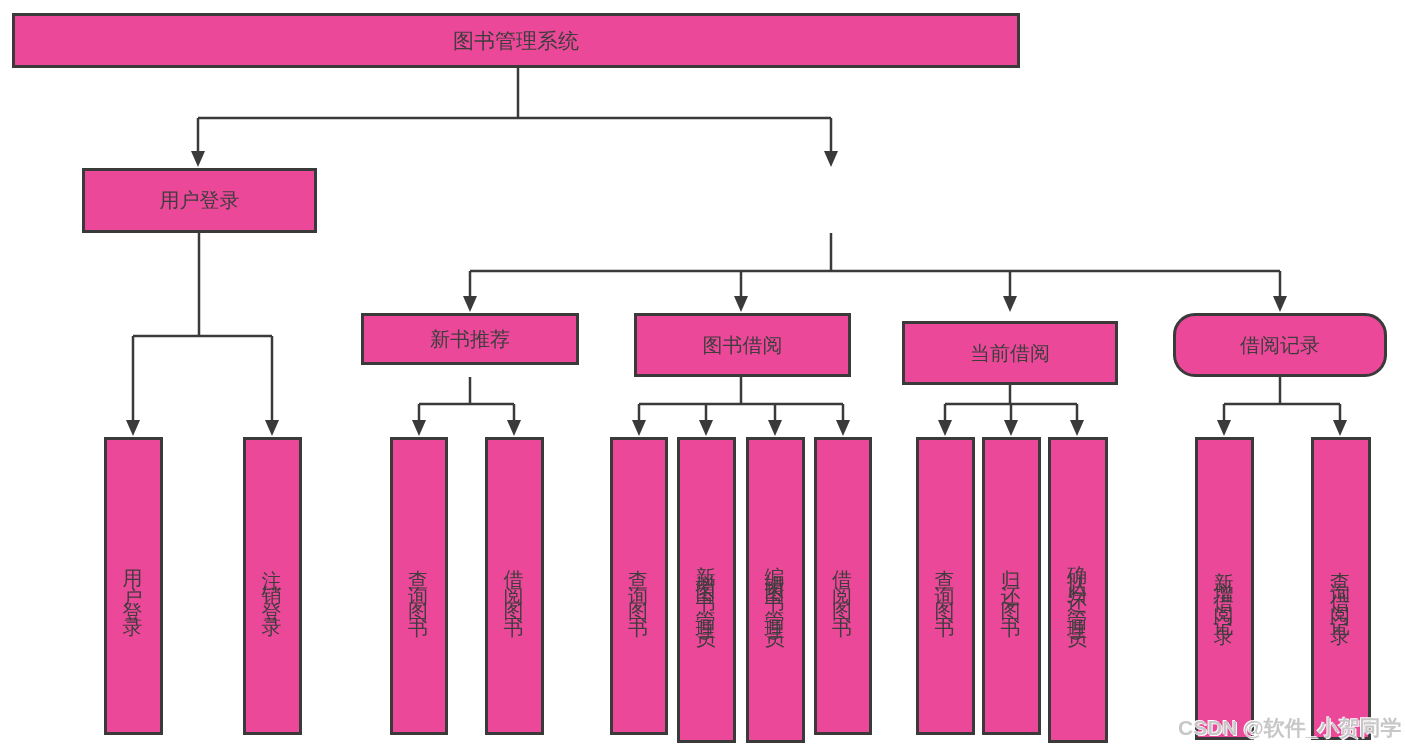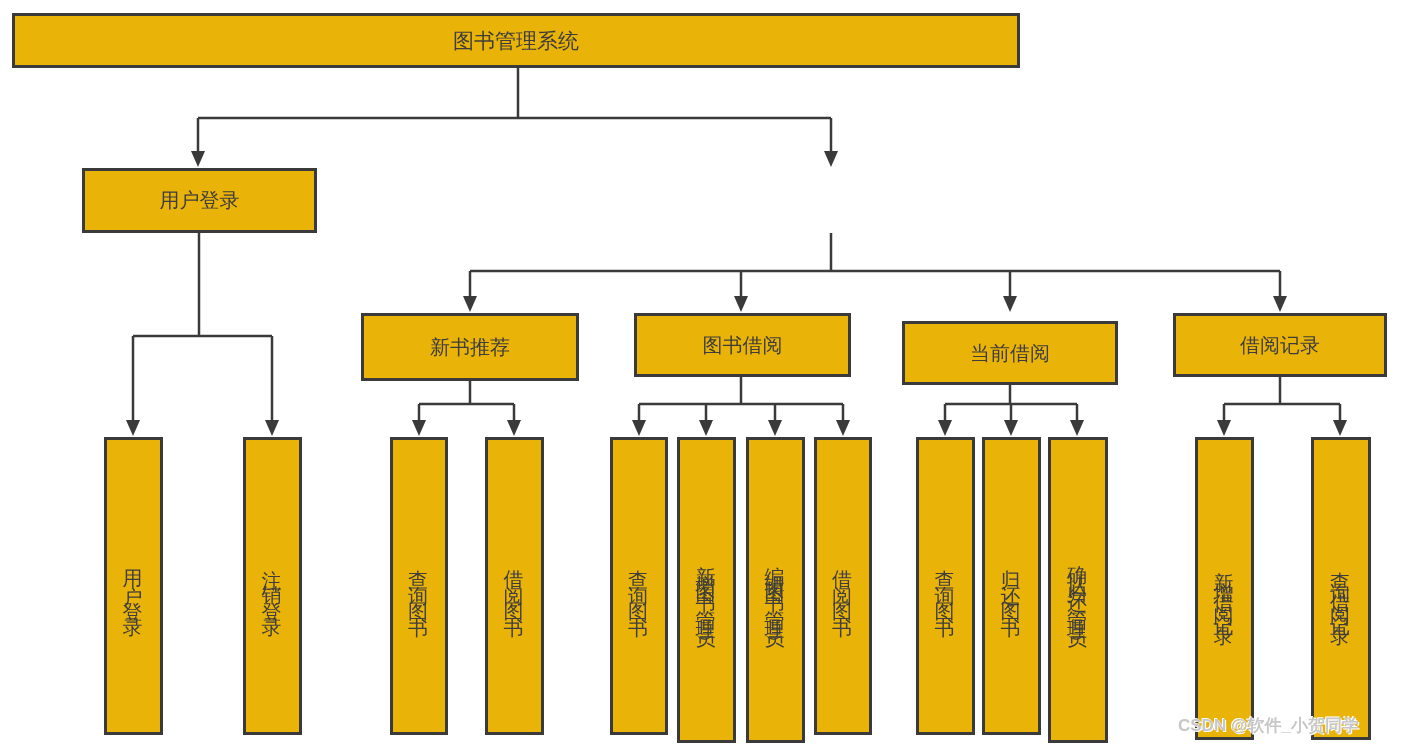--- a/index.html
+++ b/index.html
@@ -16,42 +16,42 @@
     position: absolute;
     left: 0; top: 0;
     width: 1405px; height: 747px;
     pointer-events: none;
   }
   #connectors line { stroke: #3a3a3a; stroke-width: 2.5; }
   #connectors polygon { fill: #3a3a3a; }
   .box {
     position: absolute;
     box-sizing: border-box;
-    background: #eab308;
+    background: #ec4899;
     border: 3px solid #3a3a3a;
     display: flex;
     align-items: center;
     justify-content: center;
     font-size: 20px;
     color: #3d3d3d;
     text-align: center;
   }
   .leaf {
     writing-mode: vertical-rl;
     text-orientation: upright;
     font-size: 20px;
   }
   .ls4 { letter-spacing: 16px; }
   .ls6 { letter-spacing: 11px; }
   .ls9 { letter-spacing: 9px; }
   .watermark {
     position: absolute;
     left: 1178px;
     top: 714px;
-    font-size: 17px;
+    font-size: 21px;
     font-weight: 600;
     color: #c7c7c7;
     text-shadow: 1px 1px 0 #ffffff, -1px -1px 0 #ffffff;
     white-space: nowrap;
     z-index: 5;
   }
 </style>
 </head>
 <body>
 
@@ -130,24 +130,24 @@
       <polygon points="1217,420 1231,420 1224,436"></polygon>
       <line x1="1340" y1="404" x2="1340" y2="421"></line>
       <polygon points="1333,420 1347,420 1340,436"></polygon>
     </g>
   </svg>
 
   <div class="box" style="left:12px; top:13px; width:1008px; height:55px; font-size:21px;">图书管理系统</div>
 
   <div class="box" style="left:82px; top:168px; width:235px; height:65px;">用户登录</div>
 
-  <div class="box" style="left:361px; top:313px; width:218px; height:68px;">新书推荐</div>
+  <div class="box" style="left:361px; top:313px; width:218px; height:52px;">新书推荐</div>
   <div class="box" style="left:634px; top:313px; width:217px; height:64px;">图书借阅</div>
   <div class="box" style="left:902px; top:313px; width:216px; height:64px;margin-top:8px;">当前借阅</div>
-  <div class="box" style="left:1173px; top:313px; width:214px; height:64px;">借阅记录</div>
+  <div class="box" style="left:1173px; top:313px; width:214px; height:64px;border-radius:22px;">借阅记录</div>
 
   <div class="box leaf v-text ls4" style="left:104px; top:437px; width:59px; height:298px;">用户登录</div>
   <div class="box leaf v-text ls4" style="left:243px; top:437px; width:59px; height:298px;">注销登录</div>
 
   <div class="box leaf v-text ls4" style="left:390px; top:437px; width:58px; height:298px;">查询图书</div>
   <div class="box leaf v-text ls4" style="left:485px; top:437px; width:59px; height:298px;">借阅图书</div>
 
   <div class="box leaf v-text ls4" style="left:610px; top:437px; width:58px; height:298px;">查询图书</div>
   <div class="box leaf v-text ls9" style="left:677px; top:437px; width:59px; height:306px;">新增图书︵管理员︶</div>
   <div class="box leaf v-text ls9" style="left:746px; top:437px; width:59px; height:306px;">编辑图书︵管理员︶</div>

